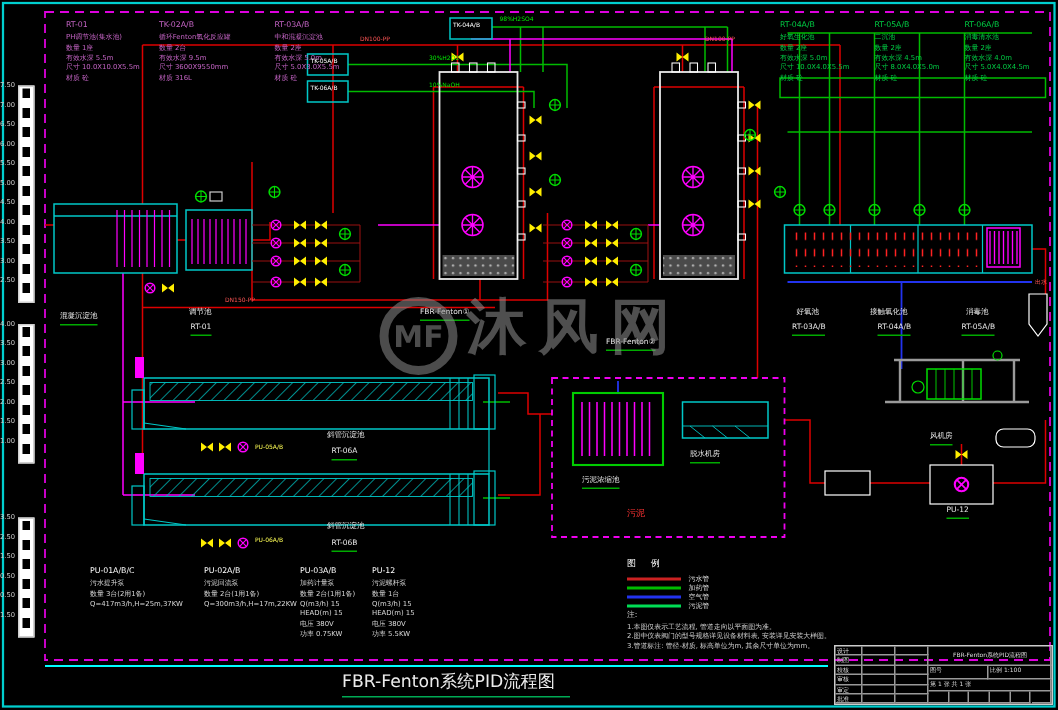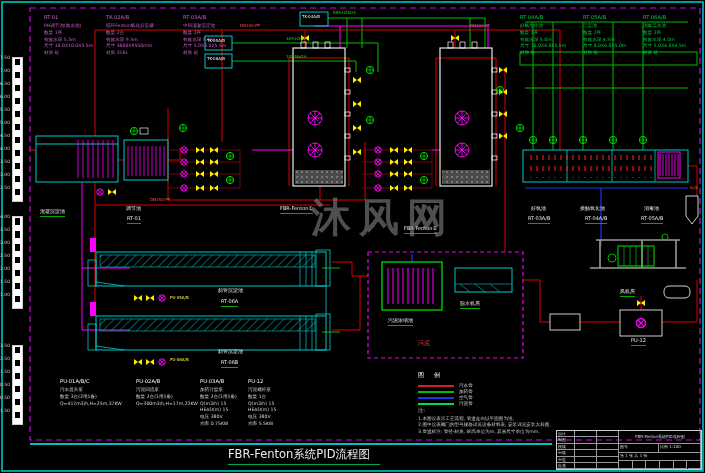--- a/index.html
+++ b/index.html
@@ -468,16 +468,17 @@
       <div class="tb-cell" style="left: 62px; top: 22px; width: 82px; height: 8px;">第 1 张 共 1 张</div>
       <div class="tb-cell" style="left: 62px; top: 30px; width: 13.7px; height: 8.4px;"></div>
       <div class="tb-cell" style="left: 75.7px; top: 30px; width: 13.7px; height: 8.4px;"></div>
       <div class="tb-cell" style="left: 89.4px; top: 30px; width: 13.7px; height: 8.4px;"></div>
       <div class="tb-cell" style="left: 103.1px; top: 30px; width: 13.7px; height: 8.4px;"></div>
       <div class="tb-cell" style="left: 116.8px; top: 30px; width: 13.7px; height: 8.4px;"></div>
       <div class="tb-cell" style="left: 130.5px; top: 30px; width: 13.7px; height: 8.4px;"></div>
     </div>
 
 <div id="watermark">
+  <div id="wm-logo">MF</div>
   <div id="wm-name">沐风网</div>
 </div>
 
 </div>
 
 </body></html>

